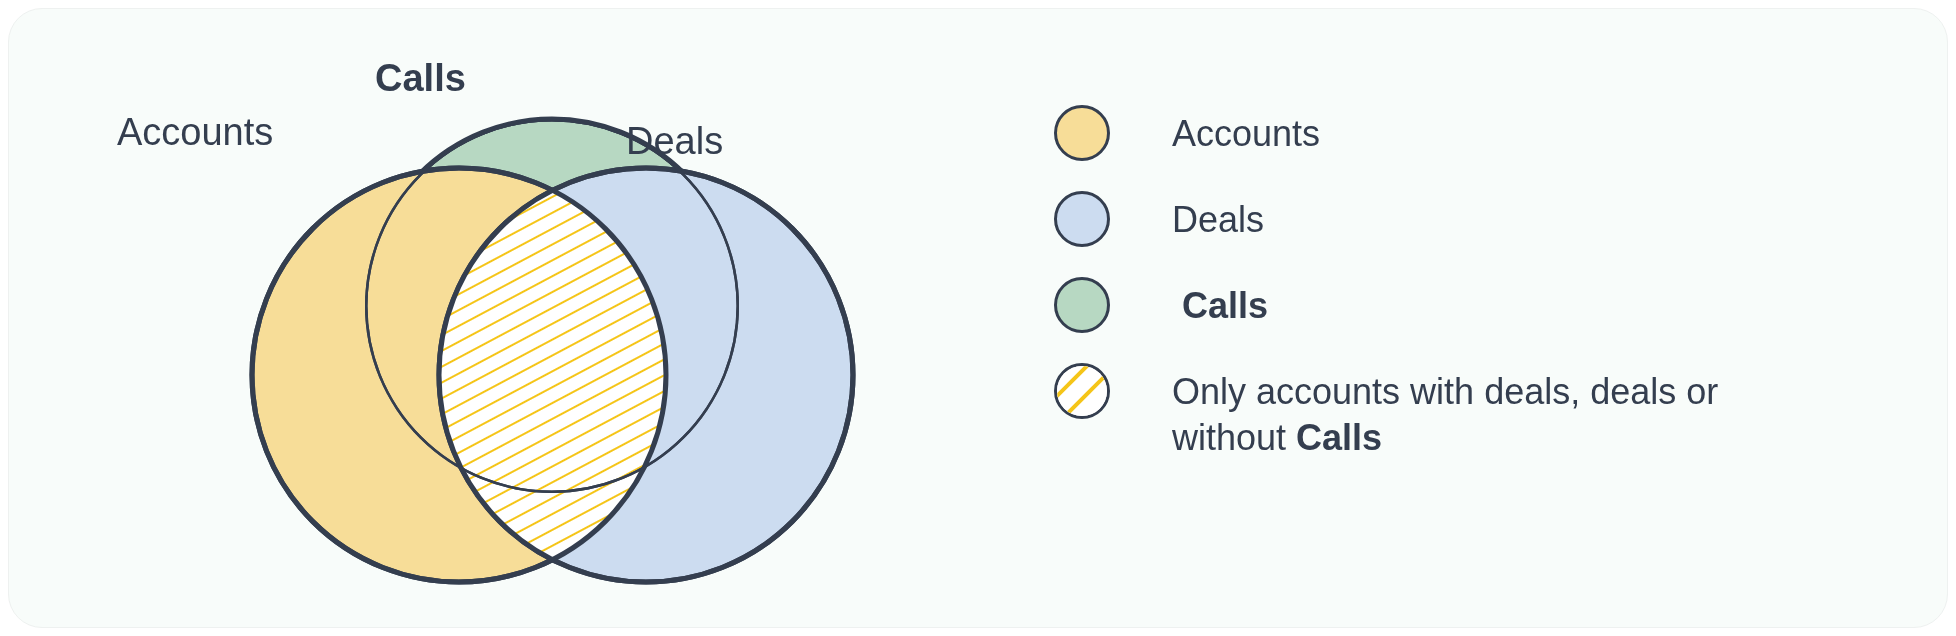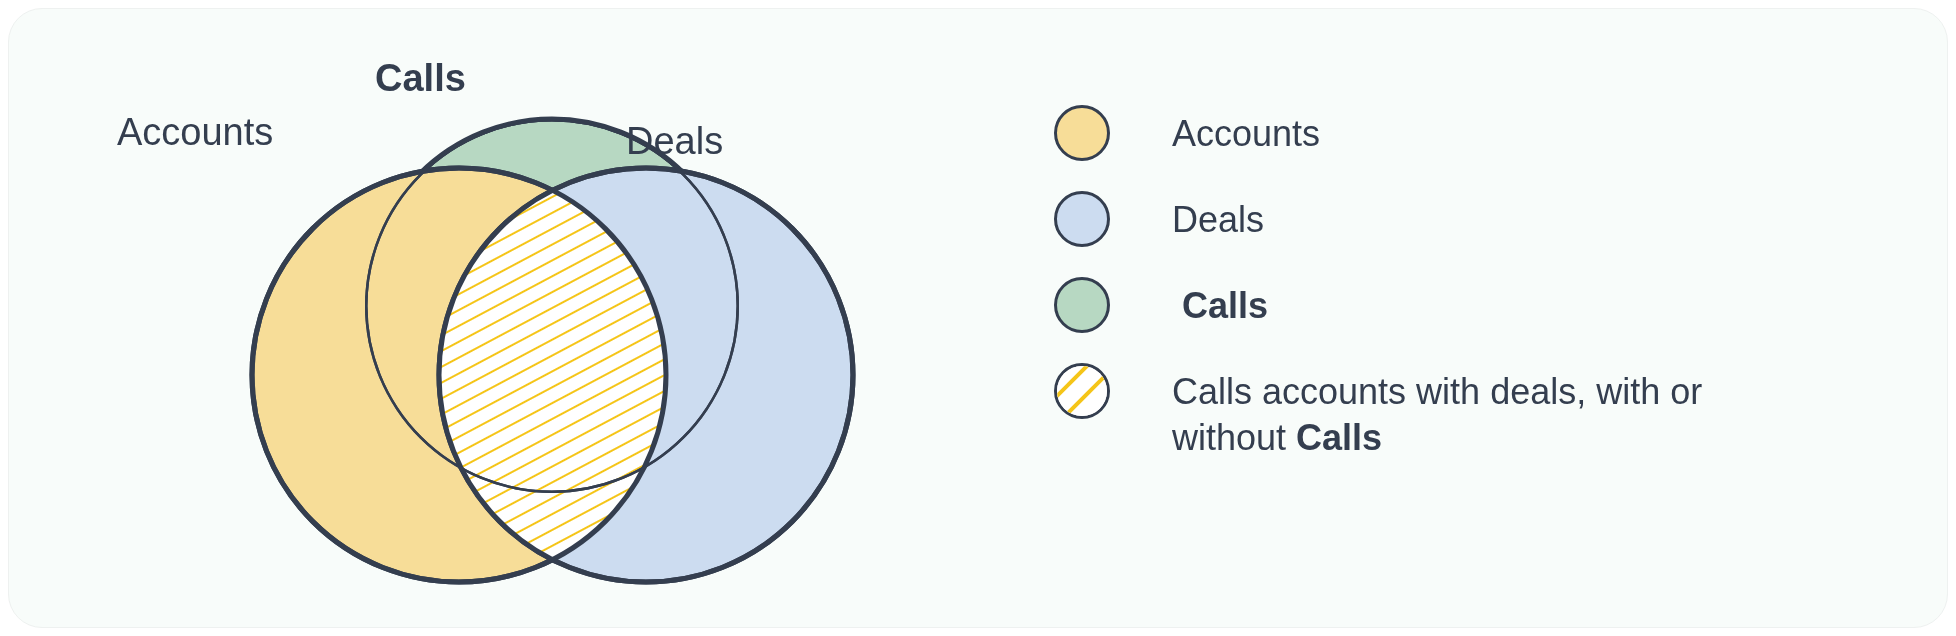--- a/index.html
+++ b/index.html
@@ -212,19 +212,19 @@
               <rect x="0" y="0" width="56" height="56" fill="#ffffff"></rect>
               <g stroke="#f5c518" stroke-width="4">
                 <line x1="-10" y1="46" x2="46" y2="-10"></line>
                 <line x1="4" y1="60" x2="60" y2="4"></line>
                 <line x1="-24" y1="32" x2="32" y2="-24"></line>
               </g>
             </g>
           </svg>
         </div>
         <div class="legend-text">
-          <span>Calls accounts with deals, with or without </span><span class="b">Calls</span>
+          <span>Only accounts with deals, deals or without </span><span class="b">Calls</span>
         </div>
       </div>
 
     </div>
   </div>
 </div>
 
 </body></html>

